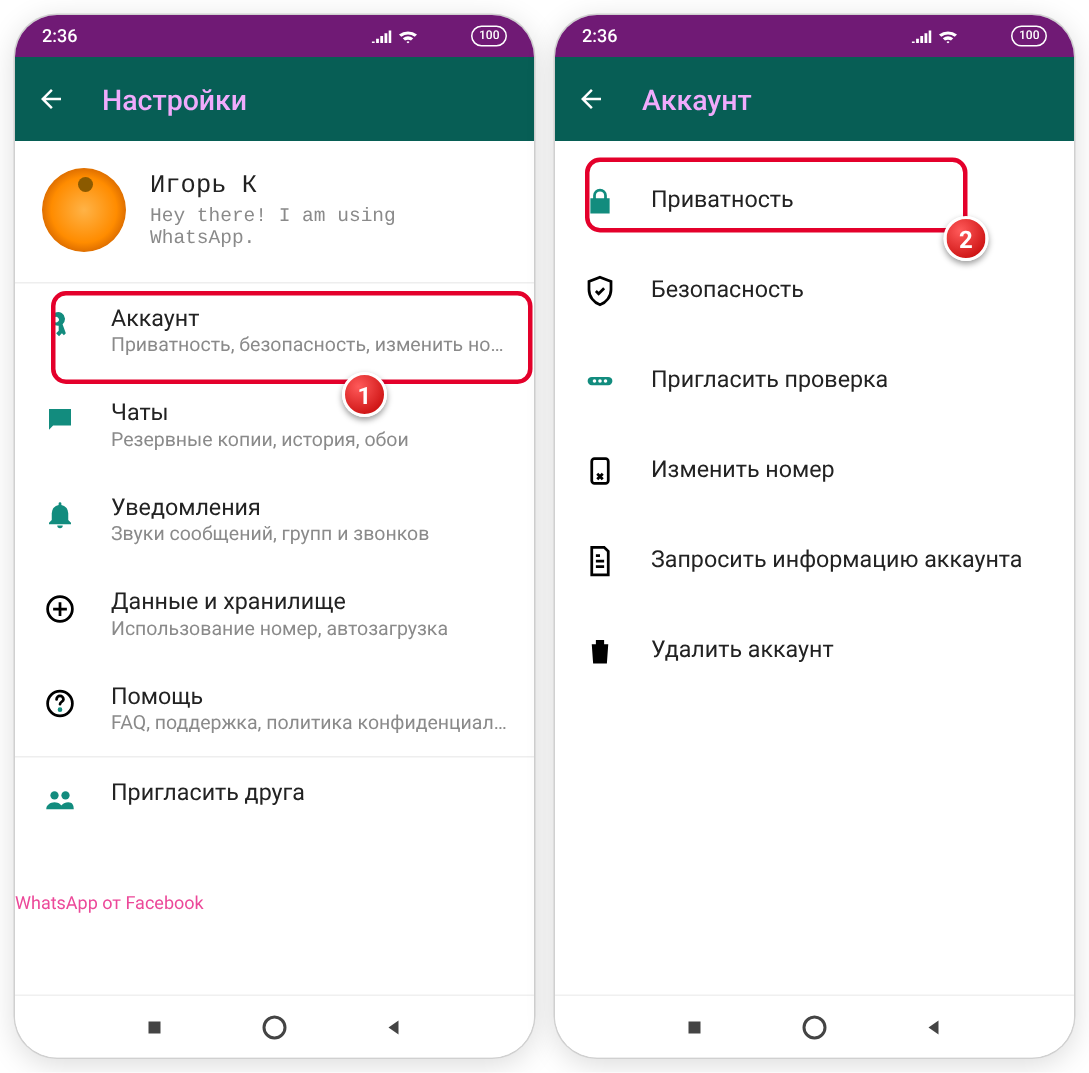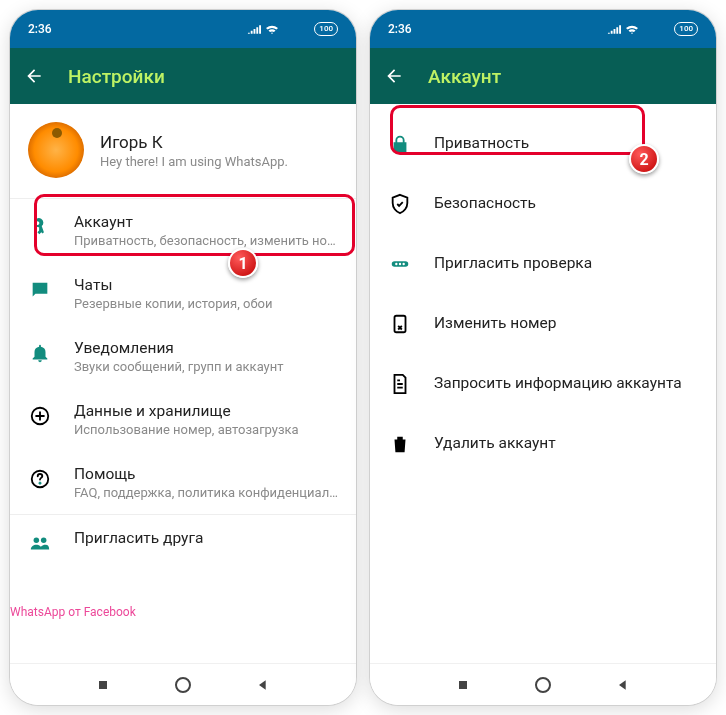--- a/index.html
+++ b/index.html
@@ -21,22 +21,22 @@
     height: 695px;
     background: #fff;
     border-radius: 28px;
     box-shadow: 0 0 0 1px #d0d0d0, 0 4px 20px rgba(0,0,0,0.15);
     overflow: hidden;
     position: relative;
     display: flex;
     flex-direction: column;
   }
   .statusbar {
-    height: 38px;
-    background: #0369a1;
+    height: 28px;
+    background: #701a75;
     color: #fff;
     display: flex;
     align-items: center;
     justify-content: space-between;
     padding: 0 18px;
     font-size: 12px;
     font-weight: 500;
   }
   .status-icons { display: flex; gap: 4px; align-items: center; font-size: 11px; }
   .status-icons svg { width: 14px; height: 10px; fill: #fff; }
@@ -44,34 +44,35 @@
     border: 1px solid #fff;
     border-radius: 7px;
     font-size: 8px;
     padding: 0 4px;
     line-height: 12px;
     margin-left: 31px;
   }
   .appbar {
     height: 56px;
     background: #075e55;
-    color: #bef264;
+    color: #f0abfc;
     display: flex;
     align-items: center;
     padding: 0 14px;
     gap: 24px;
   }
   .back-arrow { width: 20px; height: 20px; fill: #fff; }
   .appbar-title { font-size: 19px; font-weight: 500; }
   .content { flex: 1; background: #fff; overflow: hidden; }
   .profile-row {
     display: flex;
     align-items: center;
     gap: 16px;
     padding: 18px 18px 20px 18px;
+    font-family: Liberation Mono, monospace;
   }
   .avatar {
     width: 56px; height: 56px; border-radius: 50%;
     background: radial-gradient(circle at 50% 50%, #ffb347 0%, #ff8c00 55%, #e07000 70%, #ffb347 72%, #ff8c00 100%);
     position: relative;
     overflow: hidden;
   }
   .avatar::before, .avatar::after {
     content: ""; position: absolute; border-radius: 50%;
   }
@@ -252,21 +253,21 @@
         </div>
       </div>
       <div class="list-item">
         <span class="li-icon">
             <svg viewBox="0 0 24 24">
               <use href="#i-bell"></use>
             </svg>
           </span>
         <div class="li-texts">
           <div class="li-title">Уведомления</div>
-          <div class="li-sub">Звуки сообщений, групп и аккаунт</div>
+          <div class="li-sub">Звуки сообщений, групп и звонков</div>
         </div>
       </div>
       <div class="list-item">
         <span class="li-icon">
             <svg viewBox="0 0 24 24" stroke="#128c7e">
               <use href="#i-data"></use>
             </svg>
           </span>
         <div class="li-texts">
           <div class="li-title">Данные и хранилище</div>

